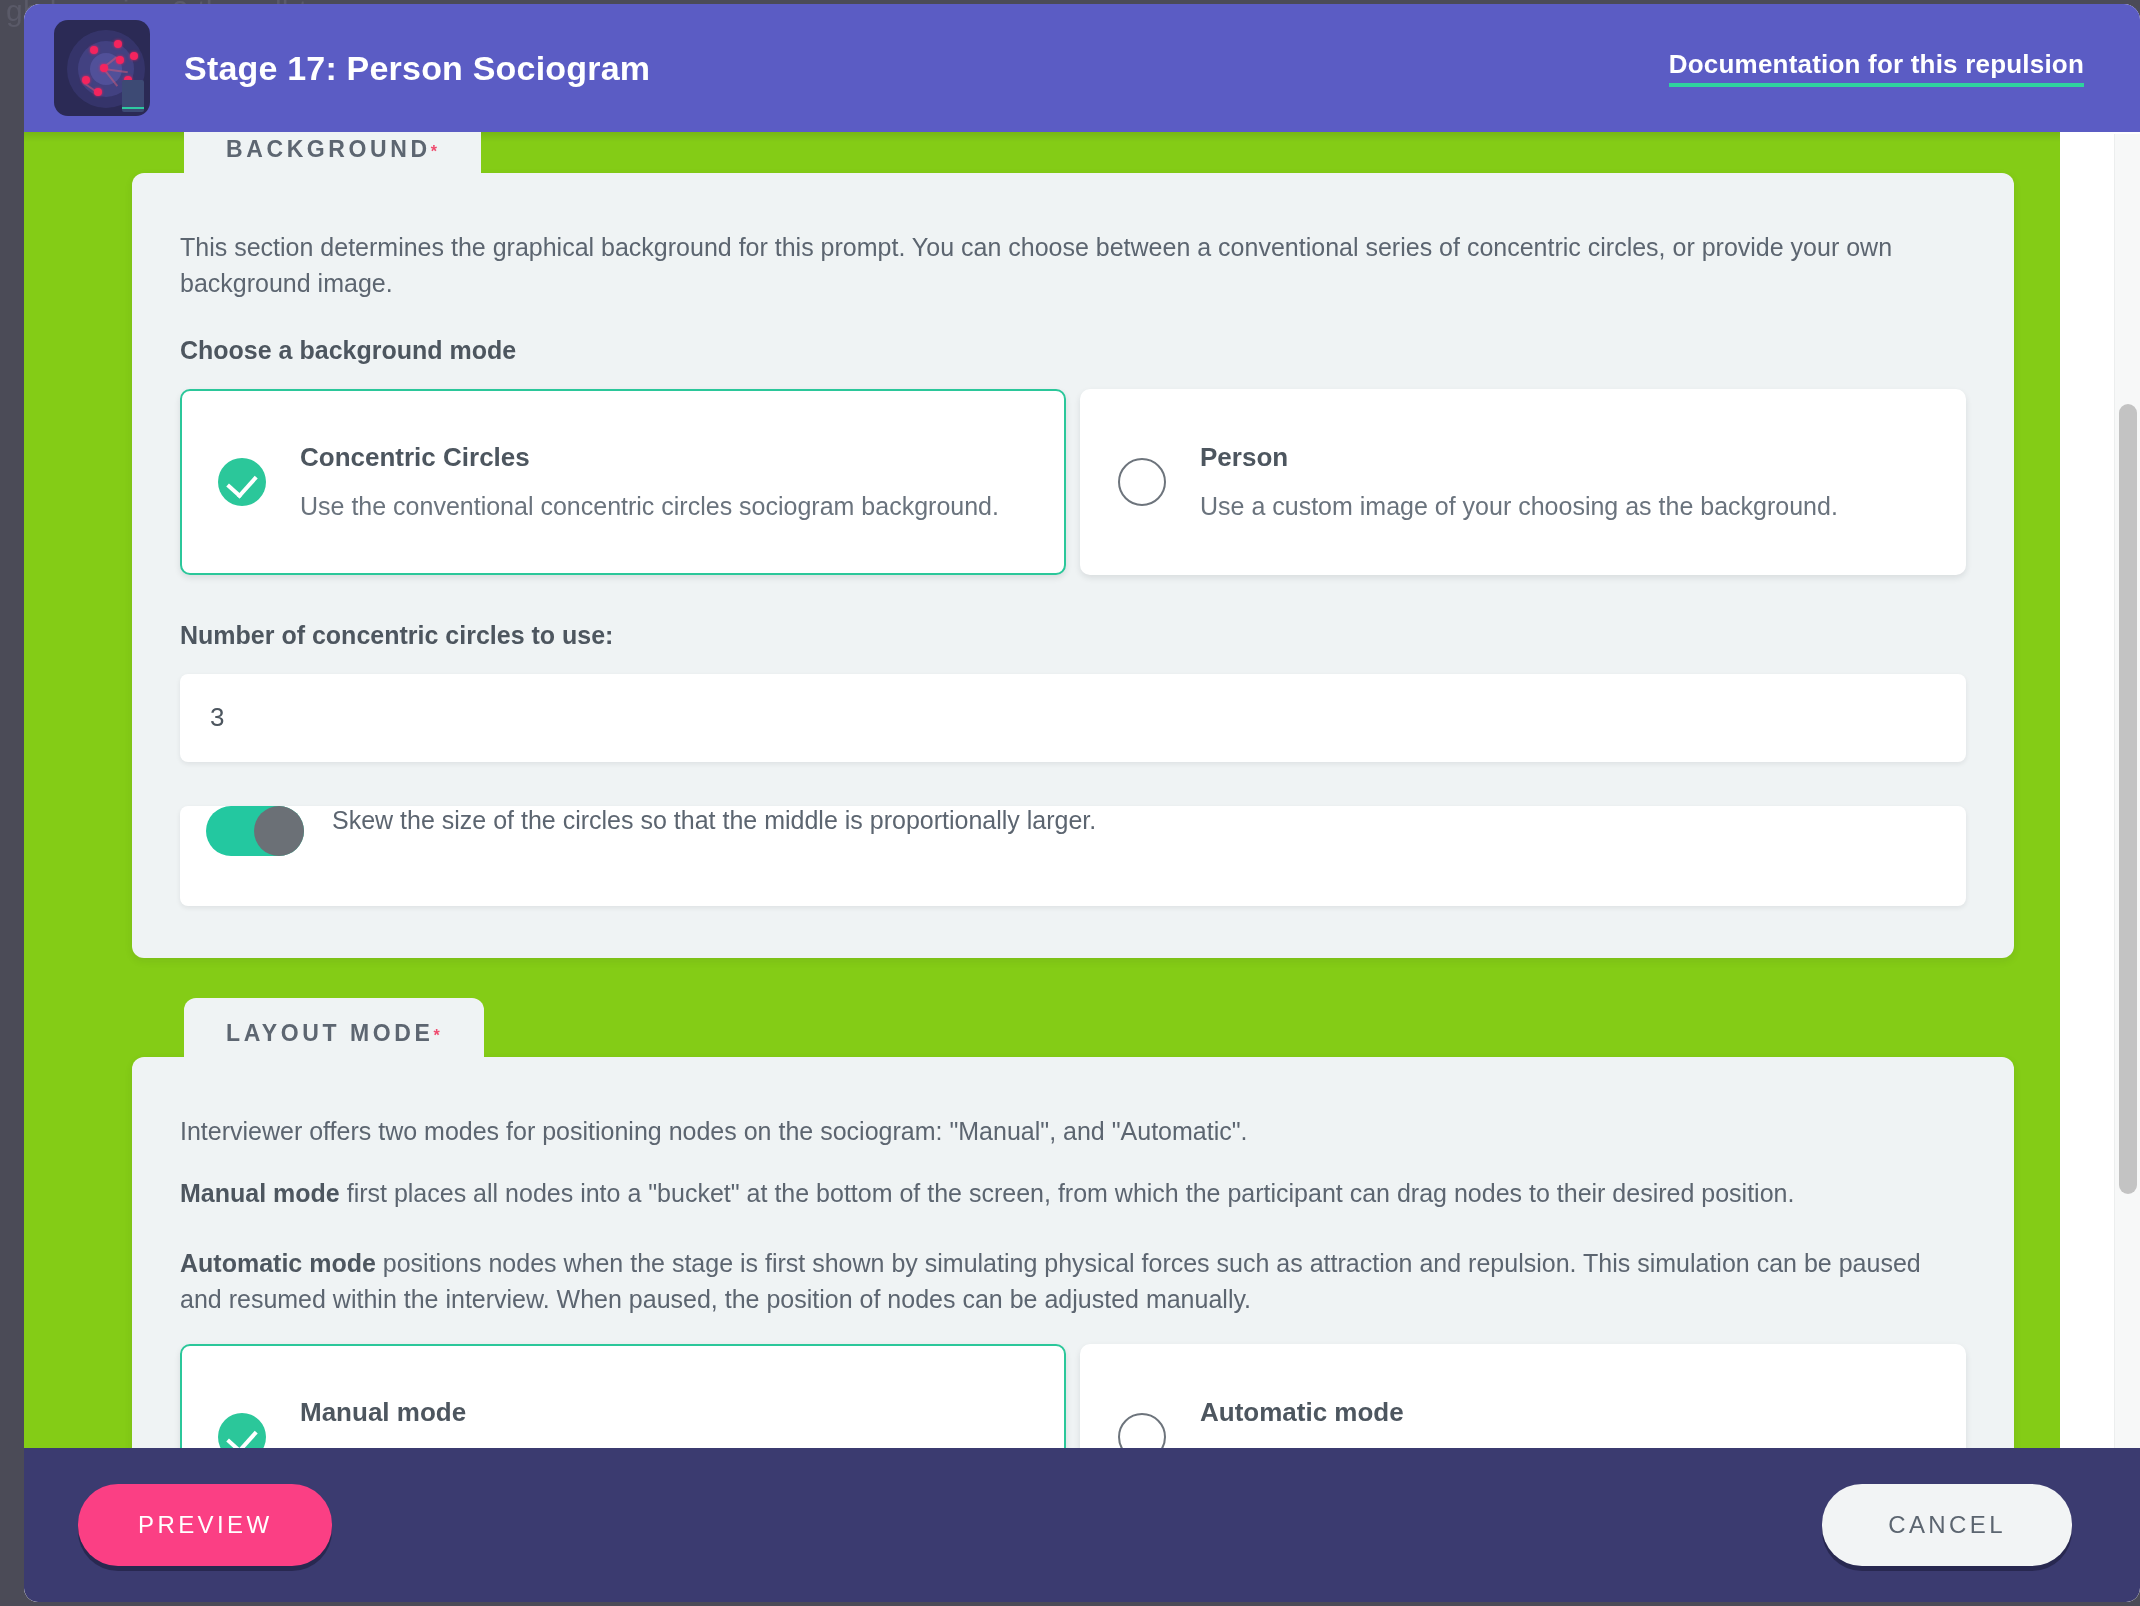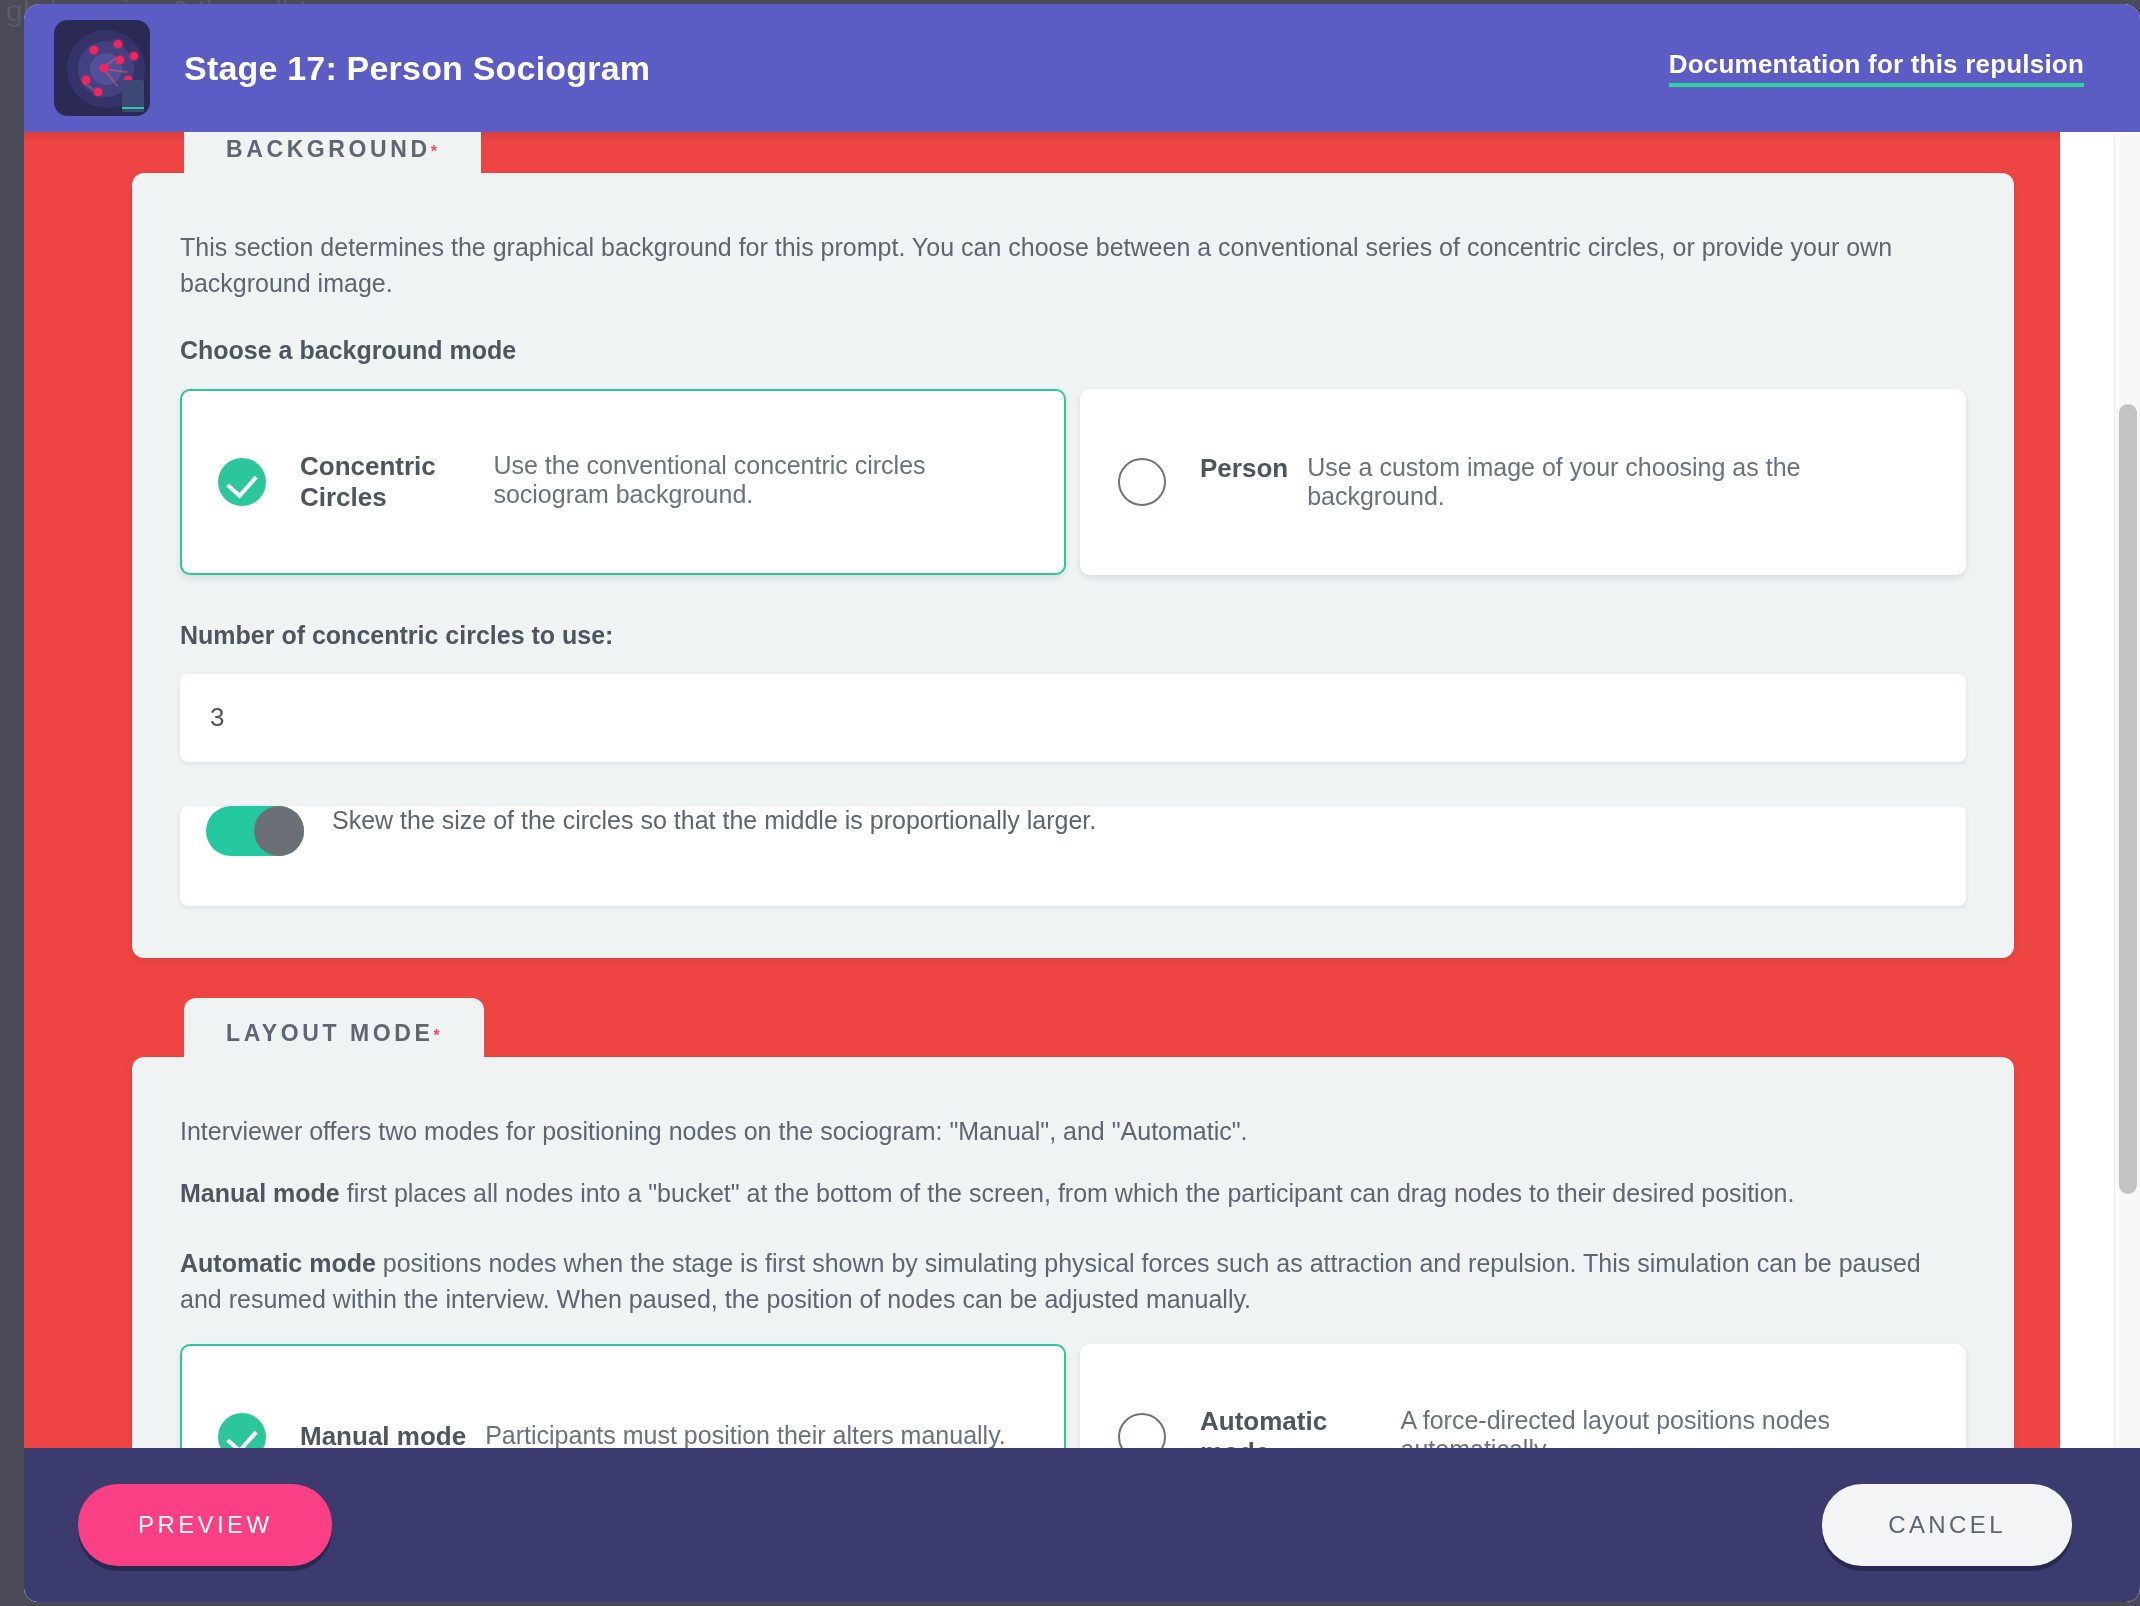--- a/index.html
+++ b/index.html
@@ -117,21 +117,21 @@
     cursor: pointer;
   }
 
   
   .scroll-area {
     position: absolute;
     left: 0;
     top: 128px;
     width: 2036px;
     height: 1316px;
-    background: #ef4444;
+    background: #84cc16;
     overflow: hidden;
     padding-left: 16px;
   }
   .scroll-shadow {
     position: absolute;
     left: 0; top: 0;
     width: 2116px; height: 10px;
     background: linear-gradient(to bottom, rgba(0,0,0,.10), rgba(0,0,0,0));
   }
 
@@ -223,21 +223,21 @@
   }
   .radio-card .marker.on::after {
     content: "";
     position: absolute;
     left: 15px; top: 11px;
     width: 14px; height: 23px;
     border: solid #ffffff;
     border-width: 0 4px 4px 0;
     transform: rotate(42deg);
   }
-  .radio-card .rc-text { display: flex; flex-direction: row; gap: 19px; }
+  .radio-card .rc-text { display: flex; flex-direction: column; gap: 19px; }
   .rc-title {
     font-size: 26px;
     font-weight: bold;
     color: #4d565f;
   }
   .rc-desc {
     font-size: 25px;
     color: #6a737d;
   }
 

